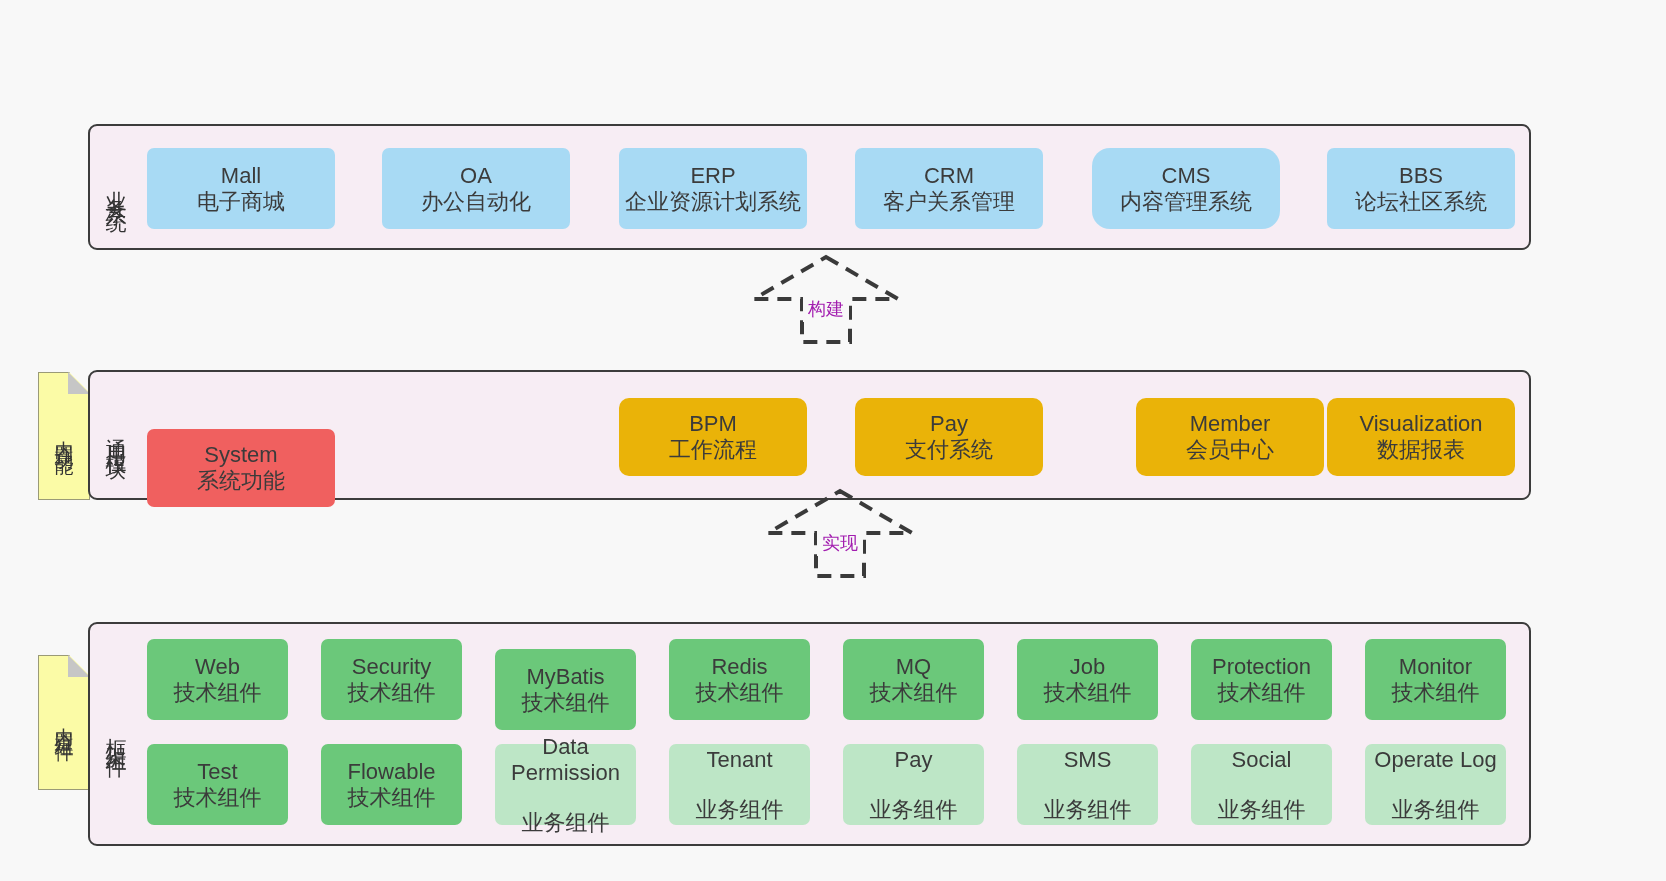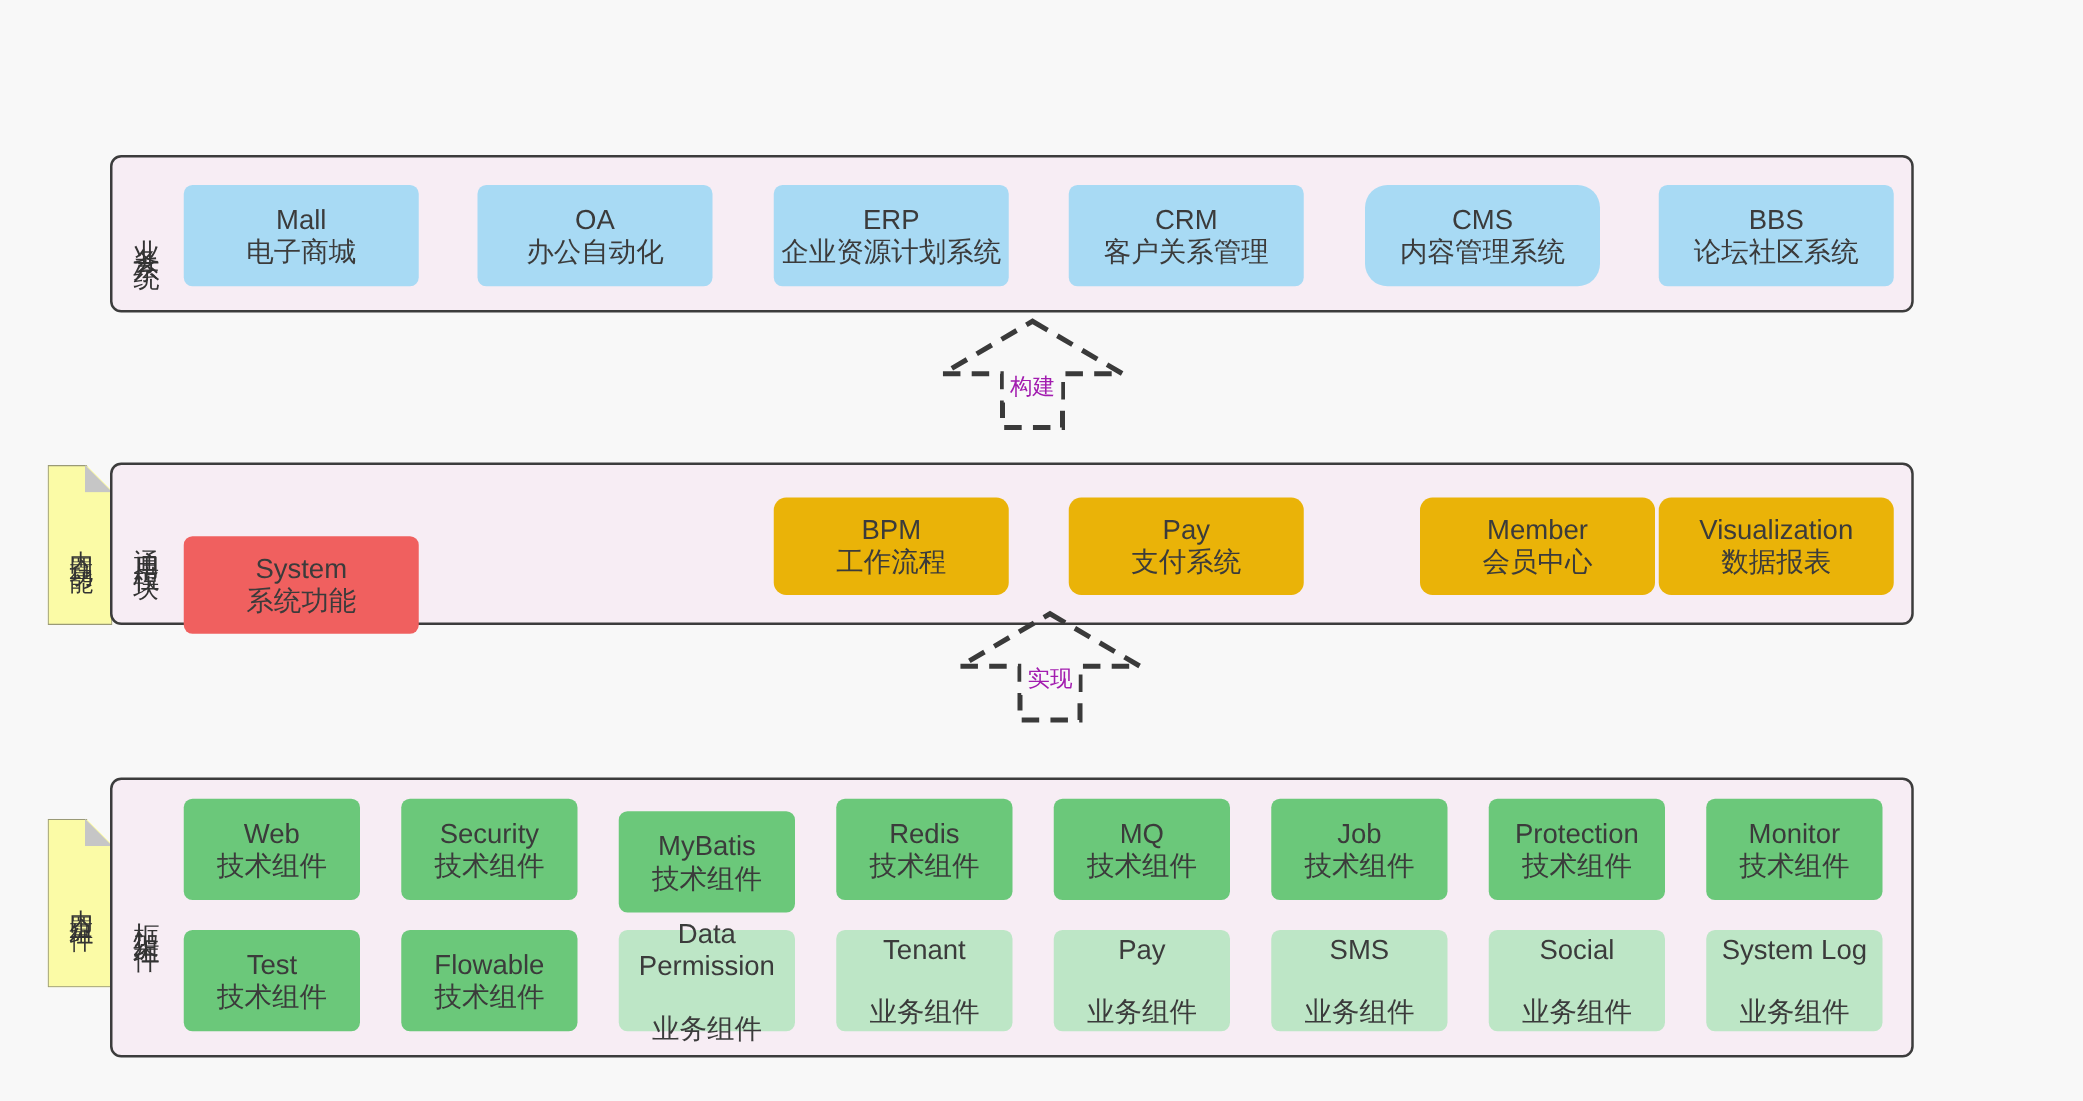--- a/index.html
+++ b/index.html
@@ -188,18 +188,18 @@
     </div>
     <div class="box lgreen" style="left:927px;top:120px;width:141px;height:81px;">
       <div class="t">SMS</div>
       <div class="s">业务组件</div>
     </div>
     <div class="box lgreen" style="left:1101px;top:120px;width:141px;height:81px;">
       <div class="t">Social</div>
       <div class="s">业务组件</div>
     </div>
     <div class="box lgreen" style="left:1275px;top:120px;width:141px;height:81px;">
-      <div class="t">System Log</div>
+      <div class="t">Operate Log</div>
       <div class="s">业务组件</div>
     </div>
   </div>
 
 </div>
 
 </body></html>

